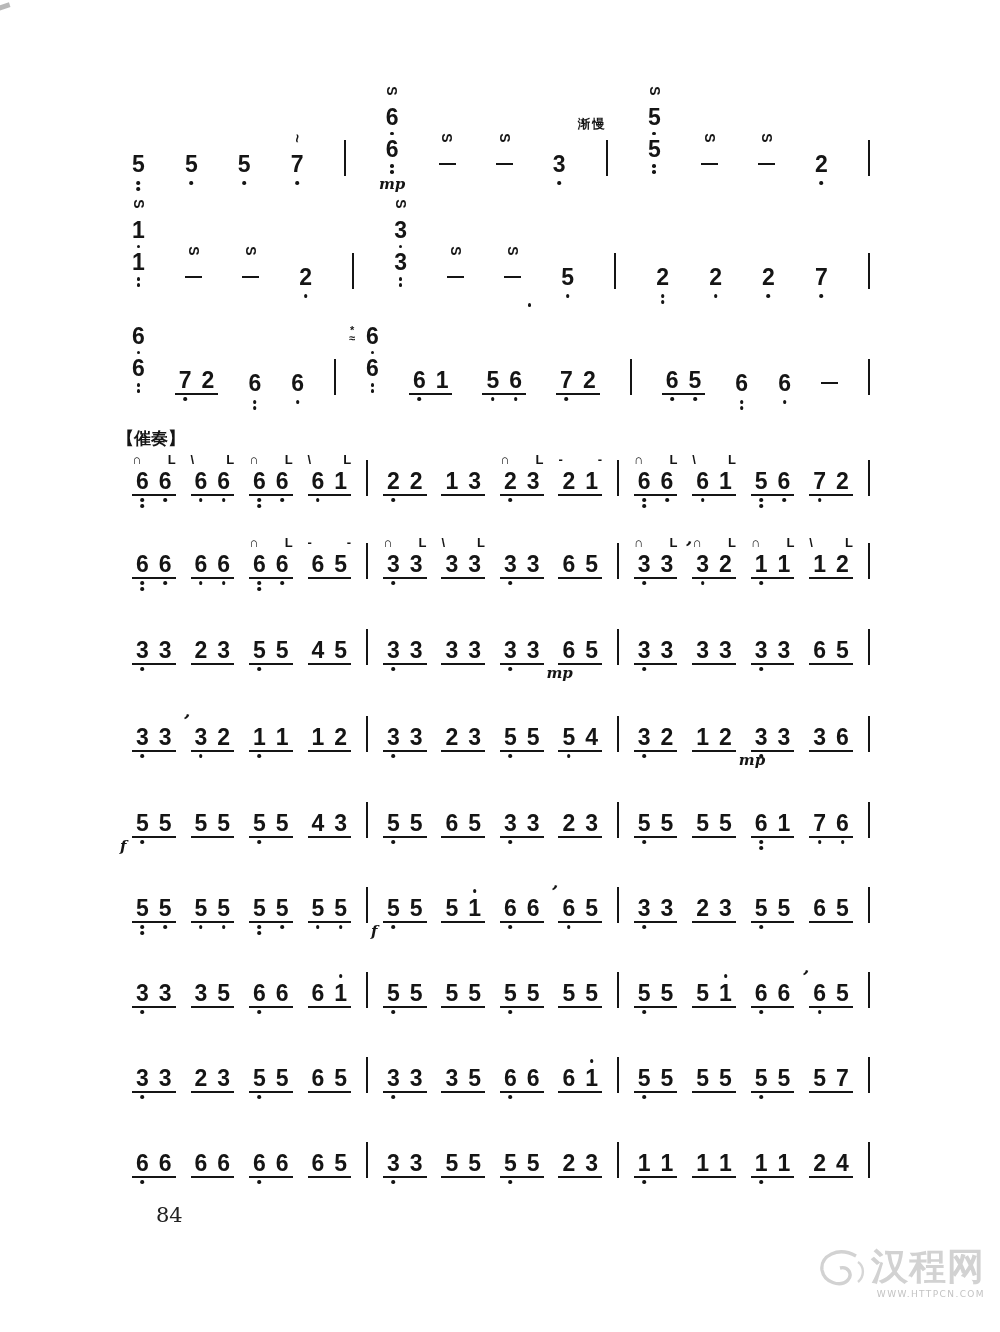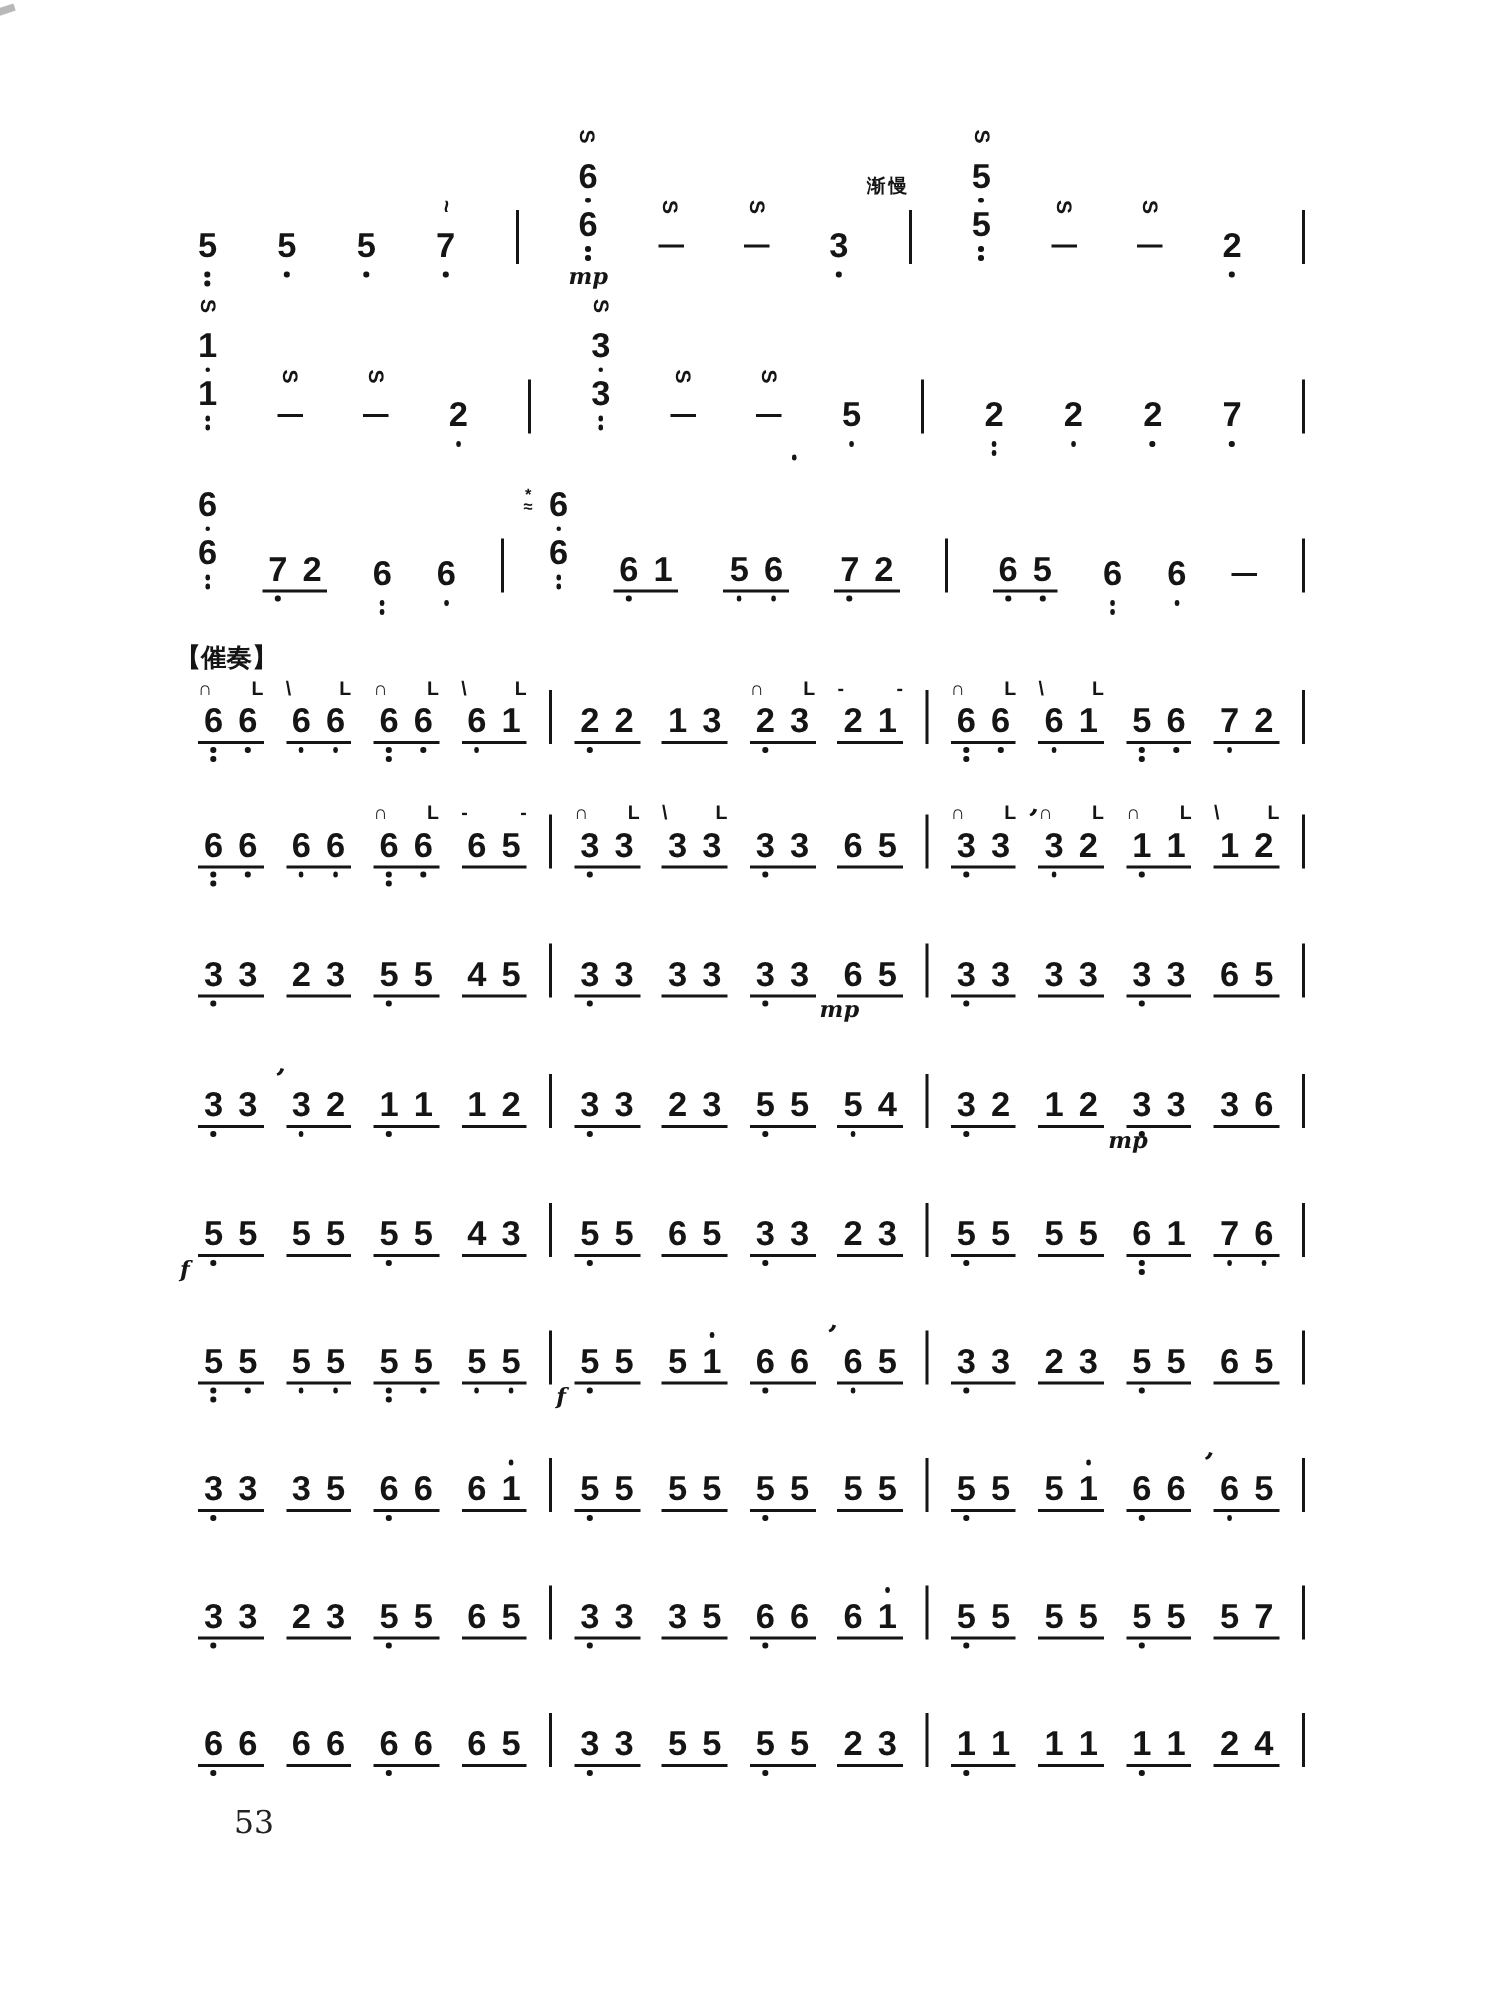--- a/index.html
+++ b/index.html
@@ -1399,14 +1399,26 @@
           <div class="grp">
             <span class="note"><span class="digit">2</span></span>
             <span class="note"><span class="digit">4</span></span>
           </div>
         </div>
         <div class="cell barcell">
           <div class="bar"></div>
         </div>
       </div>
     </div>
-  <div class="page-number">53</div>
+  <div class="page-number">84</div>
+  <div class="watermark">
+    <span>
+      <svg width="58" height="50" viewBox="0 0 58 50">
+        <path d="M44 10 C 26 0, 8 10, 10 24 C 12 36, 28 42, 36 34 C 41 28, 36 20, 28 22" fill="none" stroke="#d2d2d2" stroke-width="3.4"></path>
+        <path d="M46 16 C 52 20, 53 30, 46 36" fill="none" stroke="#d6d6d6" stroke-width="2.4"></path>
+      </svg>
+    </span>
+    <span class="wm-col">
+      <span class="wm-text">汉程网</span>
+      <span class="wm-url">WWW.HTTPCN.COM</span>
+    </span>
+  </div>
 </div>
 
 </body></html>

